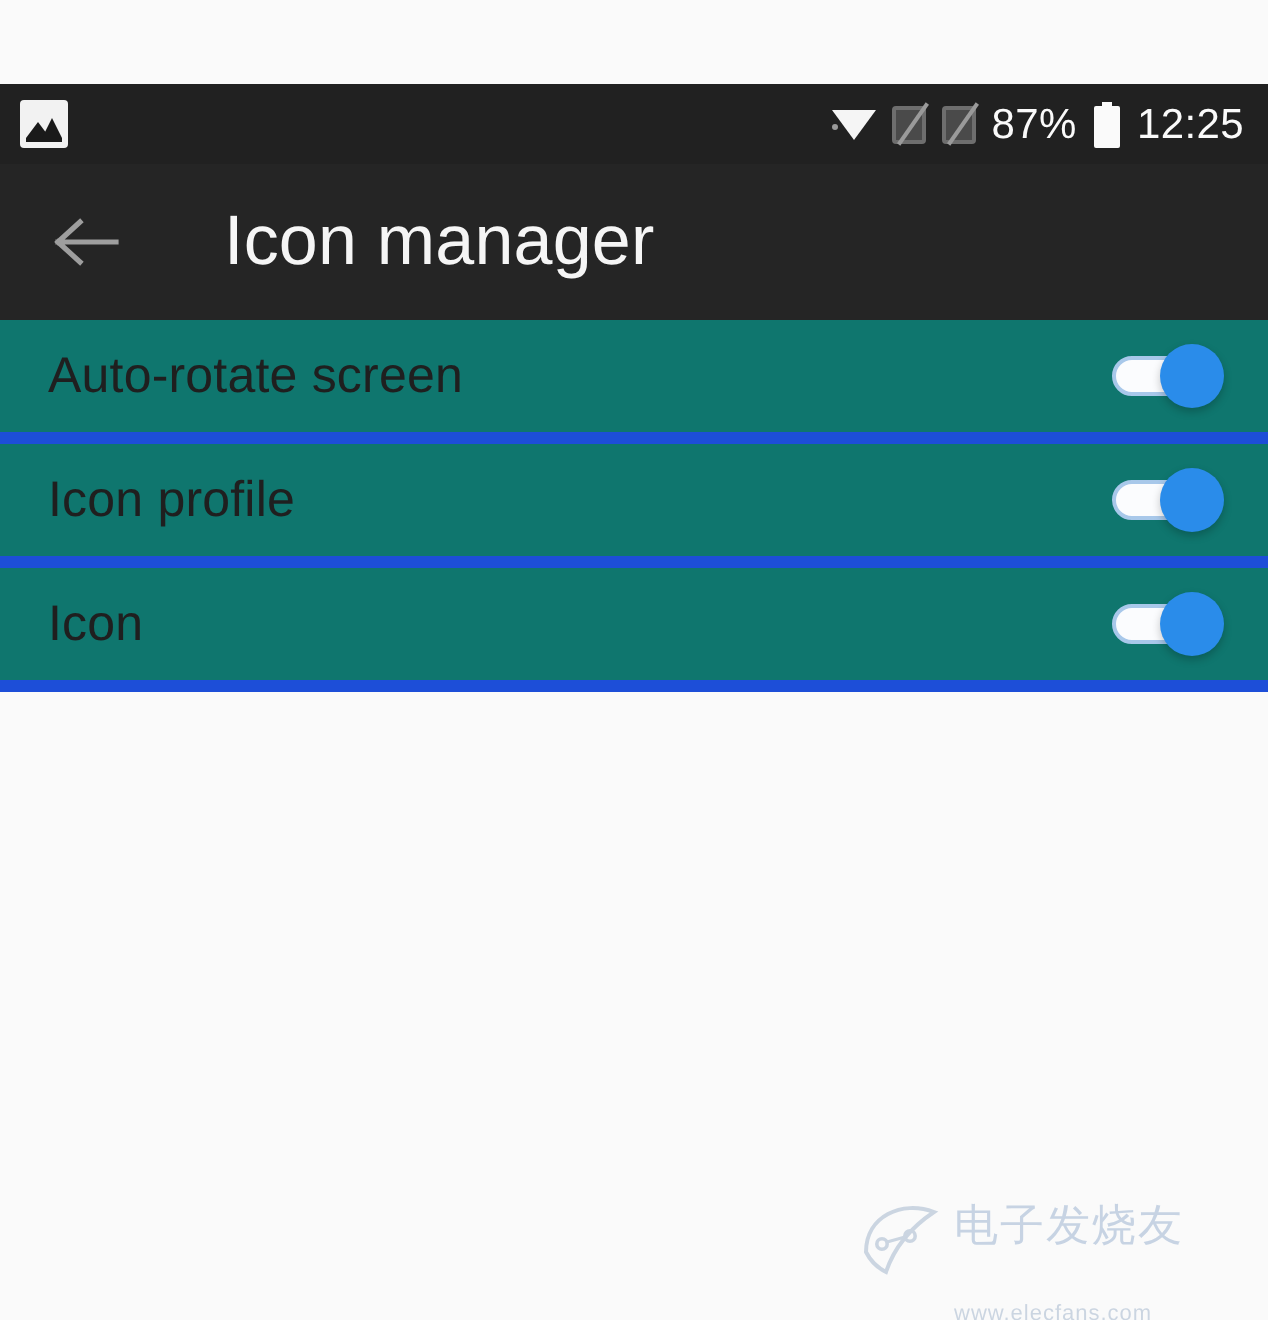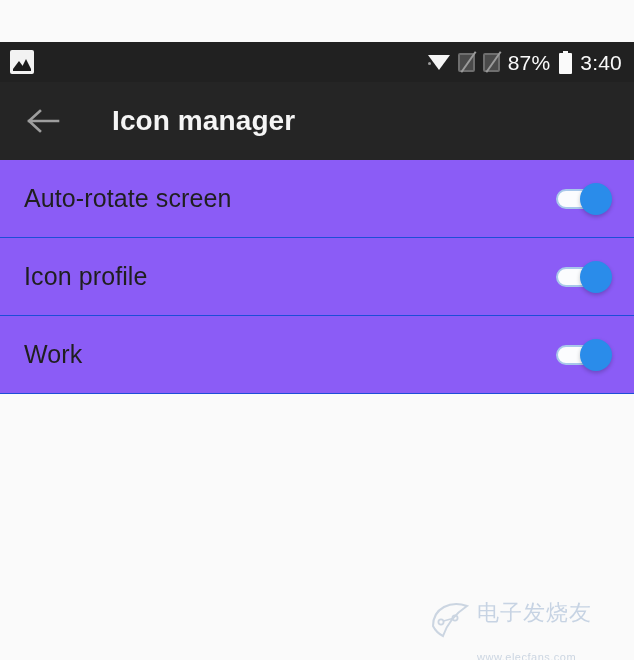--- a/index.html
+++ b/index.html
@@ -179,41 +179,41 @@
     width: 44px;
     height: 44px;
     display: flex;
     align-items: center;
     justify-content: center;
     cursor: pointer;
     flex: 0 0 auto;
   }
   .app-bar-title {
     color: #f5f5f5;
-    font-size: 28px;
-    font-weight: 700;
+    font-size: 35px;
+    font-weight: 400;
     margin-left: 46px;
     letter-spacing: 0.1px;
     white-space: nowrap;
   }
 
   
   .list {
     background: #fafafa;
   }
   .list-row {
     position: relative;
-    height: 78px;
+    height: 62px;
     display: flex;
     align-items: center;
     justify-content: space-between;
     padding: 0 22px 0 24px;
     box-sizing: border-box;
-    border-bottom: 1px solid #1d4ed8;
-    background: #8b5cf6;
+    border-bottom: 6px solid #1d4ed8;
+    background: #0f766e;
     cursor: pointer;
   }
   .row-label {
     font-size: 25px;
     color: #1f1f1f;
     font-weight: 400;
     letter-spacing: 0.1px;
     white-space: nowrap;
   }
   .switch {
@@ -307,21 +307,21 @@
         </span>
       <span class="sim-icon">
           <span></span>
           <em></em>
         </span>
       <span class="status-text">87%</span>
       <span class="battery-icon">
           <span></span>
           <em></em>
         </span>
-      <span class="status-text">3:40</span>
+      <span class="status-text">12:25</span>
     </div>
   </div>
 
   <div class="app-bar">
     <div class="back-button">
       <svg width="34" height="28" viewBox="0 0 34 28">
         <path d="M2 14 L13 4 M2 14 L13 24 M2 14 L31 14" stroke="#9e9e9e" stroke-width="2.6" fill="none" stroke-linecap="square"></path>
       </svg>
     </div>
     <div class="app-bar-title">Icon manager</div>
@@ -340,21 +340,21 @@
 
     <div class="list-row">
       <span class="row-label">Icon profile</span>
       <span class="switch">
         <span class="track"></span>
         <span class="thumb"></span>
       </span>
     </div>
 
     <div class="list-row">
-      <span class="row-label">Work</span>
+      <span class="row-label">Icon</span>
       <span class="switch">
         <span class="track"></span>
         <span class="thumb"></span>
       </span>
     </div>
 
 
 
   </div>
 

